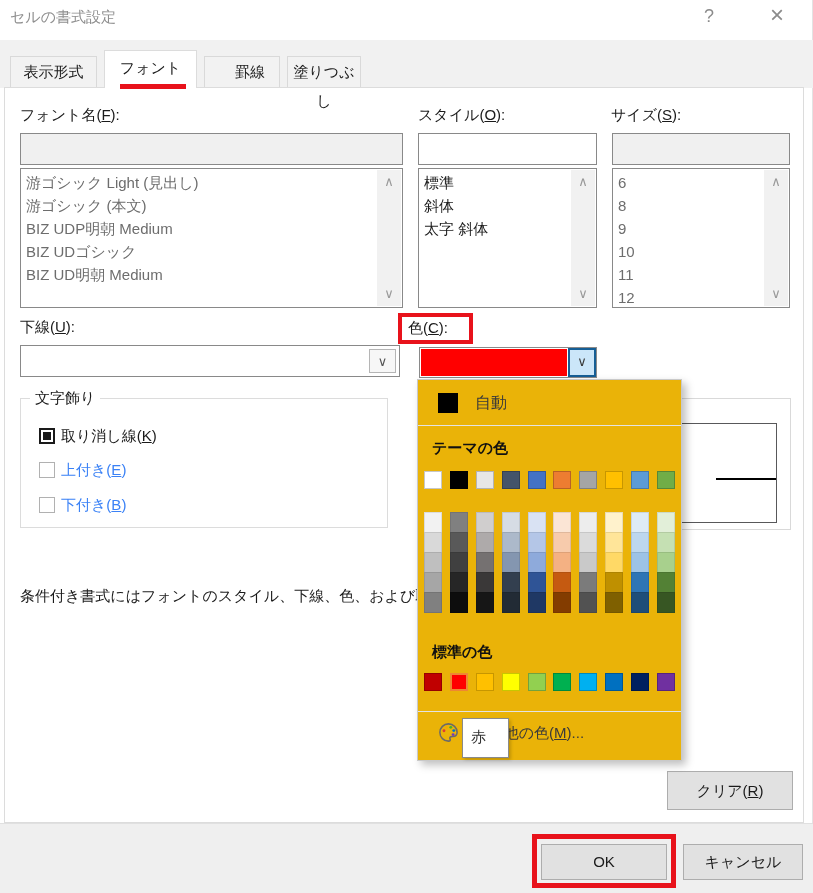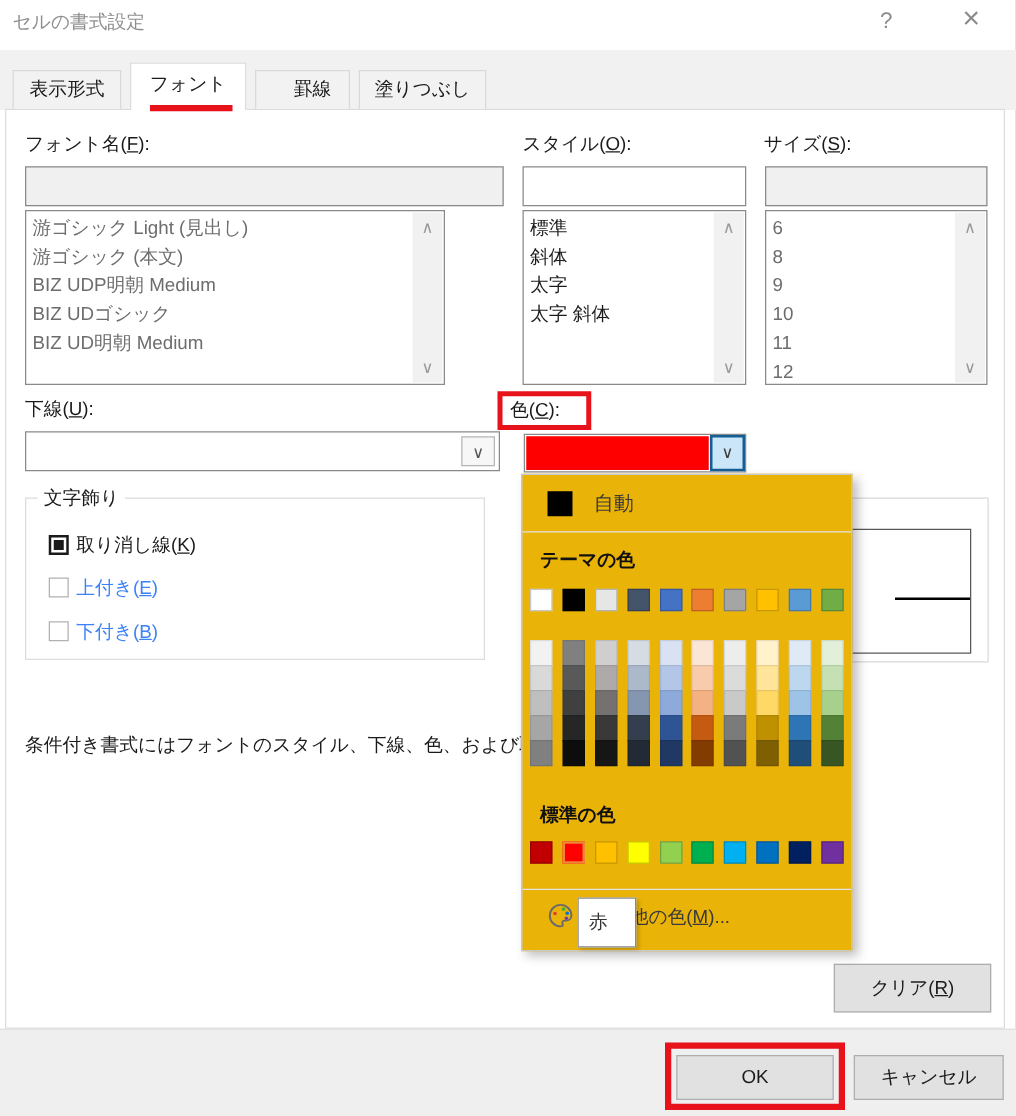--- a/index.html
+++ b/index.html
@@ -100,51 +100,50 @@
 <div class="dialog">
 
   <div class="abs title">セルの書式設定</div>
   <div class="abs cap-btn help">?</div>
   <div class="abs cap-btn close">×</div>
 
   <div class="abs tabstrip"></div>
   <div class="tab" style="left:10px;width:87px;">表示形式</div>
   <div class="tab active" style="left:104px;width:93px;">フォント</div>
   <div class="tab" style="left:204px;width:76px;padding-left:16px;">罫線</div>
-  <div class="tab" style="left:287px;width:102px;">塗りつぶし</div>
+  <div class="tab" style="left:287px;width:74px;">塗りつぶし</div>
   <div class="abs tab-underline" style="background: rgb(232, 18, 27);"></div>
 
   <div class="abs panel"></div>
 
   <div class="lbl" style="left:20px;top:106px;"><span>フォント名(</span><span class="ac">F</span><span>):</span></div>
   <div class="lbl" style="left:418px;top:106px;"><span>スタイル(</span><span class="ac">O</span><span>):</span></div>
   <div class="lbl" style="left:611px;top:106px;"><span>サイズ(</span><span class="ac">S</span><span>):</span></div>
 
   <div class="inputbox" style="left:20px;width:383px;background:#f0f0f0;"></div>
   <div class="inputbox" style="left:418px;width:179px;background:#ffffff;"></div>
   <div class="inputbox" style="left:612px;width:178px;background:#f0f0f0;"></div>
 
-  <div class="listbox" style="left:20px;width:336px;padding-left:14px;">
+  <div class="listbox" style="left:20px;width:383px;padding-left:14px;">
     <div class="list-items">
         <div class="list-item muted">游ゴシック Light (見出し)</div>
         <div class="list-item muted">游ゴシック (本文)</div>
         <div class="list-item muted">BIZ UDP明朝 Medium</div>
         <div class="list-item muted">BIZ UDゴシック</div>
         <div class="list-item muted">BIZ UD明朝 Medium</div>
       </div>
     <div class="scrollbar">
       <div class="sb-arrow sb-up">∧</div>
       <div class="sb-arrow sb-down">∨</div>
     </div>
   </div>
   <div class="listbox" style="left:418px;width:179px;">
     <div class="list-items">
         <div class="list-item">標準</div>
         <div class="list-item">斜体</div>
-        <div class="list-item">太字</div>
         <div class="list-item">太字 斜体</div>
       </div>
     <div class="scrollbar">
       <div class="sb-arrow sb-up">∧</div>
       <div class="sb-arrow sb-down">∨</div>
     </div>
   </div>
   <div class="listbox" style="left:612px;width:178px;">
     <div class="list-items">
         <div class="list-item muted">6</div>

